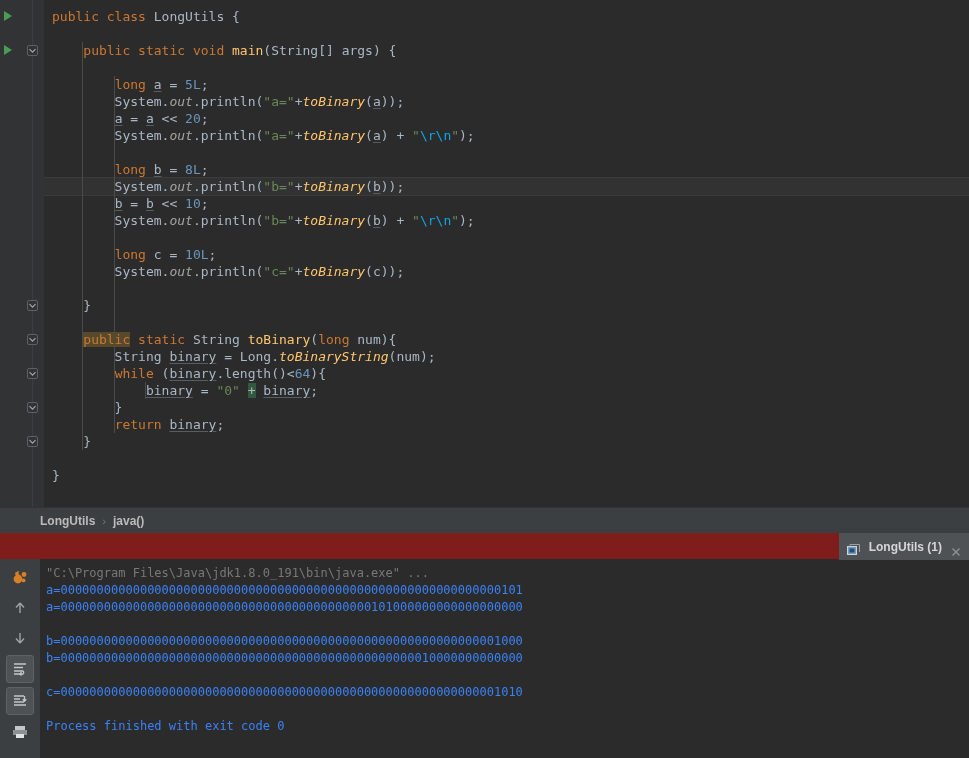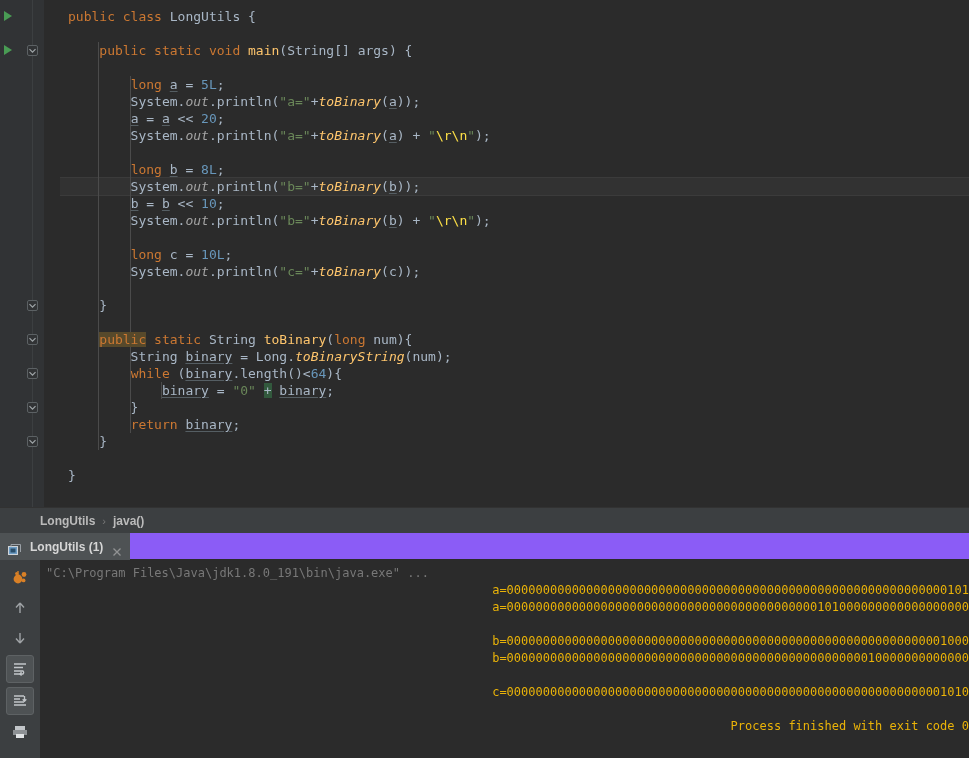--- a/index.html
+++ b/index.html
@@ -13,69 +13,69 @@
 
   
   .editor-area{position:relative;height:507px;background:#2b2b2b;overflow:hidden;}
   .gutter{position:absolute;left:0;top:0;width:44px;height:100%;background:#313335;}
   .gutter-inner{position:relative;width:44px;height:100%;}
   .fold-rail{position:absolute;left:32px;top:0;width:1px;height:100%;background:#3c3f41;}
   .run-tri{position:absolute;left:4px;width:0;height:0;border-left:8px solid #499c54;border-top:5px solid transparent;border-bottom:5px solid transparent;}
   .fold-mark{position:absolute;left:27px;width:11px;height:11px;}
   .fold-mark svg{display:block;}
 
-  .code-wrap{position:absolute;left:60px;top:0;right:0;height:100%;}
+  .code-wrap{position:absolute;left:44px;top:0;right:0;height:100%;}
   .indent-guide{position:absolute;width:1px;background:#4b4b4b;}
   .caret-line{position:absolute;left:0;right:0;height:17px;background:#323232;border-top:1px solid #3b3b3b;border-bottom:1px solid #3b3b3b;}
   pre.code{
     position:relative;margin:0;padding:0;
     font-family:"DejaVu Sans Mono","Liberation Mono",monospace;
     font-size:13px;line-height:17px;color:#a9b7c6;
     white-space:pre;
   }
   .ln{display:block;height:17px;padding-left:8px;}
   .kw{color:#cc7832;}
   .str{color:#6a8759;}
-  .esc{color:#fde047;}
+  .esc{color:#0ea5e9;}
   .num{color:#6897bb;}
   .fld{color:#a3a3a3;font-style:italic;}
   .mth{color:#ffc66d;text-align:right;}
   .mthi{color:#ffc66d;font-style:italic;}
   .id{color:#a9b7c6;}
   .var{color:#a9b7c6;text-decoration:underline;text-decoration-color:#555e63;text-underline-offset:2px;}
   .hl-search{background:#32593d;}
   .pub-hl{background:#57492b;}
 
   
   .breadcrumb{
     height:25px;min-height:25px;background:#3c3f41;display:flex;align-items:center;
     padding-left:40px;border-top:1px solid #323232;
   }
   .crumb{font-family:"Liberation Sans",sans-serif;font-size:12px;font-weight:bold;color:#bbbbbb;}
   .crumb-sep{font-family:"Liberation Sans",sans-serif;font-size:11px;color:#777777;margin:0 7px;}
 
   
   .run-window{flex:1;display:flex;flex-direction:column;background:#3c3f41;overflow:hidden;}
-  .run-tabbar{height:26px;min-height:26px;background:#8b5cf6;display:flex;align-items:center;position:relative;}
+  .run-tabbar{height:26px;min-height:26px;background:#7f1d1d;display:flex;align-items:center;position:relative;justify-content:flex-end;}
   .run-tab{display:flex;align-items:center;height:26px;padding:0 8px 0 30px;background:#4e5254;position:relative;border-top:2px solid #4e5254;}
   .tab-icon{position:absolute;left:8px;top:7px;width:13px;height:12px;}
   .tab-title{font-family:"Liberation Sans",sans-serif;font-size:12px;font-weight:bold;color:#d6d6d6;}
   .tab-close{margin-left:9px;width:10px;height:10px;opacity:.55;}
 
   .run-body{flex:1;display:flex;background:#2b2b2b;overflow:hidden;}
   .console-toolbar{width:40px;min-width:40px;background:#3c3f41;display:flex;flex-direction:column;align-items:center;padding-top:6px;}
   .tb-btn{width:26px;height:26px;margin-bottom:4px;display:flex;align-items:center;justify-content:center;border-radius:3px;}
   .tb-btn.framed{background:#4e5254;border:1px solid #5e6264;}
   .console{flex:1;background:#2b2b2b;padding:6px 0 0 6px;overflow:hidden;}
   pre.console-out{
     margin:0;padding:0;font-family:"DejaVu Sans Mono","Liberation Mono",monospace;
     font-size:12px;line-height:17px;color:#bbbbbb;white-space:pre;
   }
   .cmdline{color:#787878;}
-  .cout{color:#eab308;text-align:right;}
+  .cout{color:#3b82f6;}
   .cblank{display:block;height:17px;}
   .cline{display:block;height:17px;}
 </style>
 </head>
 <body>
 
 <div class="ide">
 
   <div class="editor-area">
     <div class="gutter">

